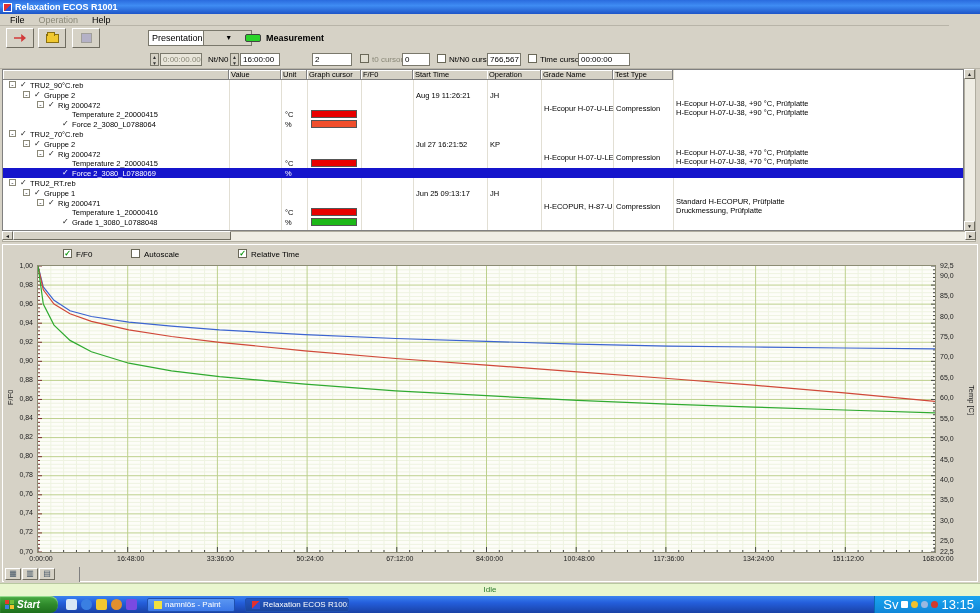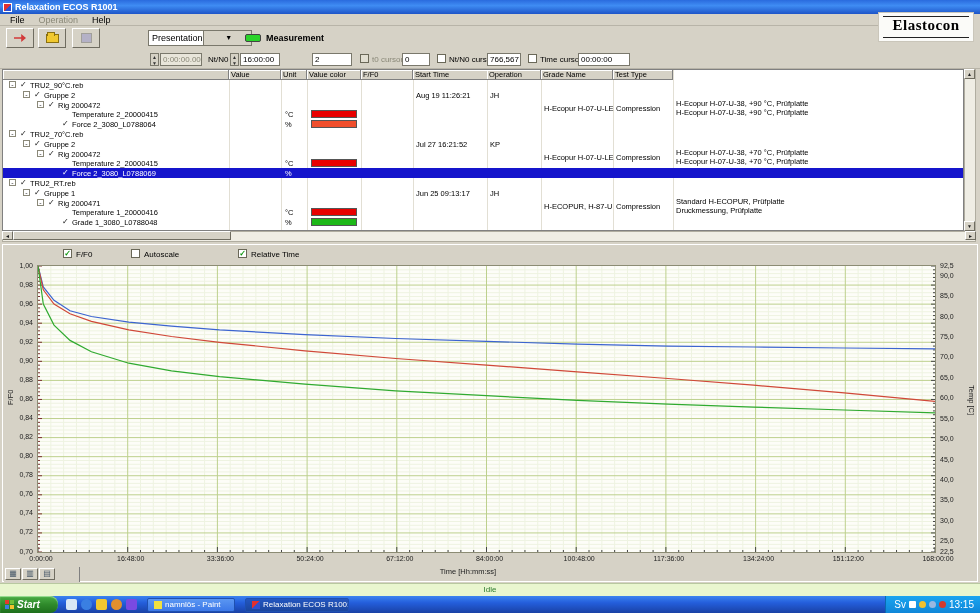--- a/index.html
+++ b/index.html
@@ -82,21 +82,21 @@
   
   .taskbar { left:0; top:596px; width:980px; height:17px; background:linear-gradient(to bottom,#3b83f0,#245edb 40%,#1941a5); display:flex; align-items:center; }
   .startbtn { width:58px; height:17px; background:linear-gradient(to bottom,#4cae46,#2f8a2b 50%,#1e6f1c); border-radius:0 8px 8px 0; display:flex; align-items:center; padding-left:5px; gap:3px; color:#fff; font-weight:bold; font-style:italic; font-size:10px; box-shadow:inset 0 1px 1px #9fe09a; }
   .winflag { width:9px; height:9px; display:grid; grid-template-columns:4px 4px; grid-template-rows:4px 4px; gap:1px; }
   .winflag i { display:block; }
   .ql { display:flex; gap:4px; margin-left:8px; }
   .qlicon { width:11px; height:11px; border-radius:2px; }
   .taskbtn { height:14px; margin-left:10px; background:linear-gradient(to bottom,#5a96f2,#3c78e8); border:1px solid #1e50b0; border-radius:2px; color:#fff; font-size:8px; display:flex; align-items:center; gap:3px; padding:0 6px; width:88px; overflow:hidden; white-space:nowrap; }
   .taskbtn.active { background:linear-gradient(to bottom,#2356c0,#1b469e); }
   .tbicon { width:8px; height:8px; flex:0 0 auto; }
-  .tray { margin-left:auto; height:17px; background:linear-gradient(to bottom,#1aa5f0,#0f86d8); border-left:1px solid #0a6ab0; display:flex; align-items:center; gap:3px; padding:0 6px 0 8px; color:#fff; font-size:10px; }
+  .tray { margin-left:auto; height:17px; background:linear-gradient(to bottom,#1aa5f0,#0f86d8); border-left:1px solid #0a6ab0; display:flex; align-items:center; gap:3px; padding:0 6px 0 8px; color:#fff; font-size:13px; }
   .trayicon { width:7px; height:7px; border-radius:50%; }
 </style>
 </head>
 <body>
 
 <div class="abs titlebar">
   <span class="appicon"></span>
   <span>Relaxation ECOS R1001</span>
 </div>
 
@@ -115,25 +115,20 @@
     </div>
   <div class="tbtn" style="left:72px">
       <span class="glyph-floppy"></span>
     </div>
   <div class="combo">
     <span>Presentation</span>
     <span class="drop">▼</span>
   </div>
   <div class="led" id="led" style="background: rgb(43, 212, 43);"></div>
   <span class="meas-label">Measurement</span>
-  <div class="logo">
-    <div class="rule"></div>
-    <div class="name">Elastocon</div>
-    <div class="rule"></div>
-  </div>
 </div>
 
 <div class="abs fieldrow">
   <span class="flabel dis" style="left:138px">t0</span>
   <span class="spin" style="left:150px">▲<br>▼</span>
   <span class="ffield dis" style="left:160px;width:42px">0:00:00.00</span>
   <span class="flabel" style="left:208px">Nt/N0</span>
   <span class="spin" style="left:230px">▲<br>▼</span>
   <span class="ffield" style="left:240px;width:40px">16:00:00</span>
   <span class="ffield" style="left:312px;width:40px">2</span>
@@ -155,21 +150,21 @@
     <span class="vline" style="left:358px"></span>
     <span class="vline" style="left:410px"></span>
     <span class="vline" style="left:484px"></span>
     <span class="vline" style="left:538px"></span>
     <span class="vline" style="left:610px"></span>
     <span class="vline" style="left:670px"></span>
     <span class="vline" style="left:960px"></span>
     <span class="ghead" style="left:0px;width:226px"></span>
     <span class="ghead" style="left:226px;width:52px">Value</span>
     <span class="ghead" style="left:278px;width:26px">Unit</span>
-    <span class="ghead" style="left:304px;width:54px">Value color</span>
+    <span class="ghead" style="left:304px;width:54px">Graph cursor</span>
     <span class="ghead" style="left:358px;width:52px">F/F0</span>
     <span class="ghead" style="left:410px;width:90px">Start Time</span>
     <span class="ghead" style="left:484px;width:54px">Operation</span>
     <span class="ghead" style="left:538px;width:72px">Grade Name</span>
     <span class="ghead" style="left:610px;width:60px">Test Type</span>
     <div class="grow " style="top:10px">
       <span class="expbox" style="left:6px">-</span>
       <span class="chk" style="left:17px">✓</span>
       <span class="gcell" style="left:27px">TRU2_90°C.reb</span>
     </div>
@@ -650,21 +645,20 @@
         <line x1="895" y1="282.18666666666667" x2="897" y2="282.18666666666667" stroke="#444" stroke-width="1"></line>
         <line x1="0" y1="286" x2="4" y2="286" stroke="#7a3030" stroke-width="1"></line>
         <line x1="893" y1="286" x2="897" y2="286" stroke="#444" stroke-width="1"></line>
         <polyline points="0.0,0.0 5.3,21.0 16.0,34.3 32.0,44.8 53.4,50.5 90.8,56.2 133.5,60.1 181.5,63.9 267.0,68.6 357.7,72.5 448.5,75.3 539.3,78.2 630.0,80.1 715.5,81.0 806.2,82.0 897.0,82.9" fill="none" stroke="#3c64d0" stroke-width="1.2"></polyline>
         <polyline points="0.0,0.0 5.3,23.8 16.0,38.1 32.0,47.7 53.4,55.3 90.8,63.9 133.5,70.5 181.5,76.3 267.0,84.8 357.7,92.5 448.5,99.1 539.3,105.8 630.0,112.5 715.5,119.2 806.2,126.8 897.0,135.4" fill="none" stroke="#d04838" stroke-width="1.2"></polyline>
         <polyline points="0.0,0.0 5.3,38.1 16.0,59.1 32.0,74.4 53.4,85.8 90.8,97.2 133.5,104.9 181.5,110.6 267.0,118.2 357.7,124.9 448.5,129.7 539.3,134.4 630.0,138.2 715.5,141.1 806.2,144.0 897.0,146.8" fill="none" stroke="#30aa30" stroke-width="1.2"></polyline>
       </svg>
   </div>
   <span class="axlab ylab-left">F/F0</span>
   <span class="axlab ylab-right">Temp [C]</span>
-  <div class="axlab xlab">Time [Hh:mm:ss]</div>
   <div id="ticks">
       <span class="ticklab" style="right:944px;top:16.5px">1,00</span>
       <span class="ticklab" style="right:944px;top:35.56666666666666px">0,98</span>
       <span class="ticklab" style="right:944px;top:54.63333333333333px">0,96</span>
       <span class="ticklab" style="right:944px;top:73.7px">0,94</span>
       <span class="ticklab" style="right:944px;top:92.76666666666667px">0,92</span>
       <span class="ticklab" style="right:944px;top:111.83333333333333px">0,90</span>
       <span class="ticklab" style="right:944px;top:130.9px">0,88</span>
       <span class="ticklab" style="right:944px;top:149.96666666666667px">0,86</span>
       <span class="ticklab" style="right:944px;top:169.03333333333333px">0,84</span>

